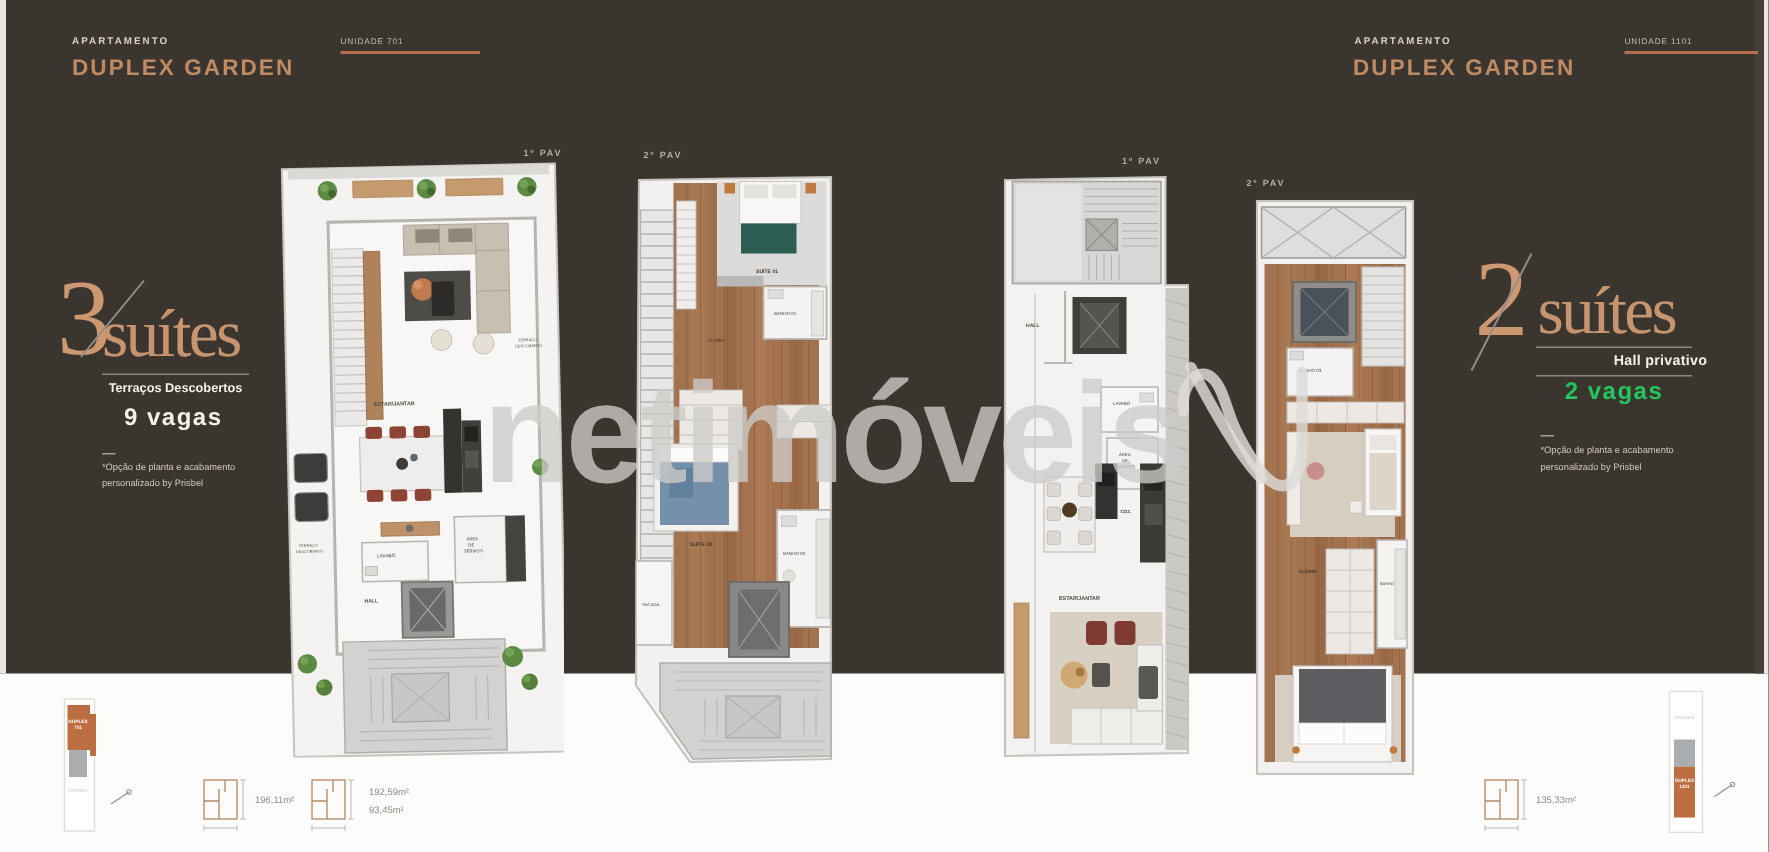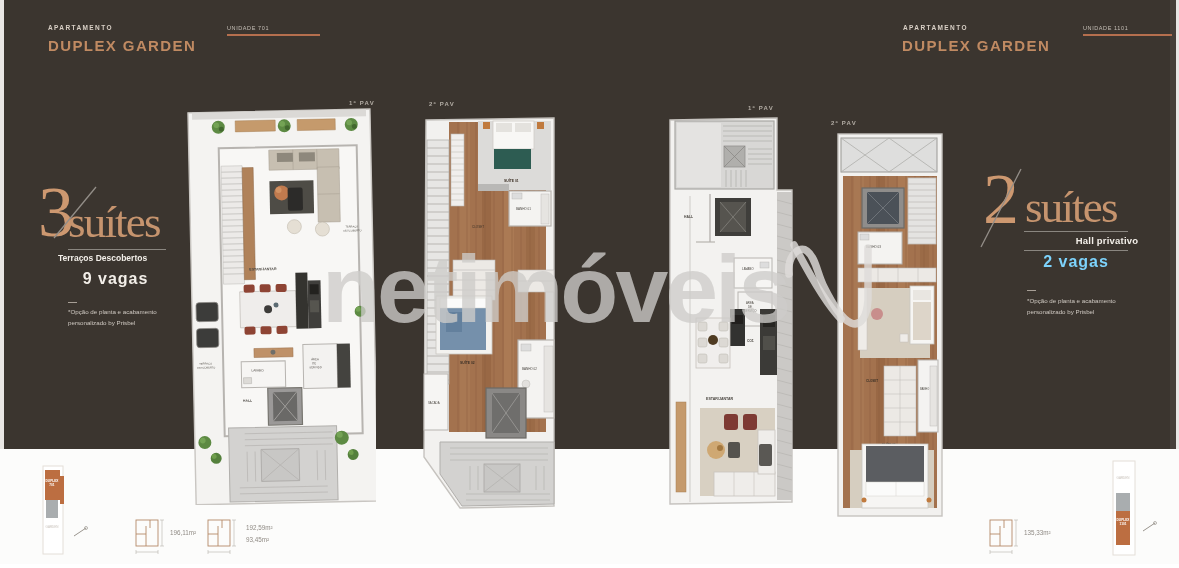--- a/index.html
+++ b/index.html
@@ -37,21 +37,21 @@
   <div class="abs" style="left:38px;top:176px;font-family:'Liberation Serif',serif;font-size:72px;line-height:72px;color:#cd9870;">3</div>
 
   <svg class="abs" style="left:0;top:0;" width="200" height="300" viewBox="0 0 200 300">
       <line x1="54" y1="238" x2="96" y2="187" stroke="#938e88" stroke-width="1.3"></line>
     </svg>
 
   <div class="abs" style="left:68px;top:200px;font-family:'Liberation Serif',serif;font-size:45px;line-height:45px;letter-spacing:-1.8px;color:#c6946e;">suítes</div>
 
   <div class="abs" style="left:68px;top:249px;width:98px;height:1px;background:#8a8680;"></div>
 
-  <div class="abs" style="left:58px;top:253px;width:118px;font-size:8.5px;font-weight:bold;letter-spacing:0px;color:#f3efe9;white-space:nowrap;">Terraços Descobertos</div>
+  <div class="abs" style="left:58px;top:253px;width:118px;text-align:center;font-size:8.5px;font-weight:bold;letter-spacing:0px;color:#f3efe9;white-space:nowrap;">Terraços Descobertos</div>
 
   <div class="abs" style="left:58px;top:270px;width:115px;text-align:center;font-size:16px;font-weight:bold;letter-spacing:1px;color:#f3efe9;">9 vagas</div>
 
   <div class="abs" style="left:68px;top:302px;width:9px;height:1px;background:#a79f96;"></div>
 
   <div class="abs" style="left:68px;top:307px;font-size:6.2px;line-height:10.8px;color:#cfc9c2;">*Opção de planta e acabamento<br>personalizado by Prisbel</div>
 
   <div class="abs" style="left:983px;top:163px;font-family:'Liberation Serif',serif;font-size:72px;line-height:72px;color:#cd9870;">2</div>
 
   <svg class="abs" style="left:950px;top:120px;" width="120" height="180" viewBox="0 0 120 180">
@@ -59,21 +59,21 @@
     </svg>
 
   <div class="abs" style="left:1025px;top:185px;font-family:'Liberation Serif',serif;font-size:45px;line-height:45px;letter-spacing:-1.8px;color:#c6946e;">suítes</div>
 
   <div class="abs" style="left:1024px;top:231px;width:104px;height:1px;background:#8a8680;"></div>
 
   <div class="abs" style="left:1055px;top:235px;width:104px;text-align:center;font-size:9.5px;font-weight:bold;letter-spacing:0.2px;color:#f3efe9;">Hall privativo</div>
 
   <div class="abs" style="left:1024px;top:250px;width:104px;height:1px;background:#8a8680;"></div>
 
-  <div class="abs" style="left:1024px;top:253px;width:104px;text-align:center;font-size:16px;font-weight:bold;letter-spacing:1px;color:#7dd3fc;">2 vagas</div>
+  <div class="abs" style="left:1024px;top:253px;width:104px;text-align:center;font-size:16px;font-weight:bold;letter-spacing:1px;color:#22c55e;">2 vagas</div>
 
   <div class="abs" style="left:1027px;top:290px;width:9px;height:1px;background:#a79f96;"></div>
 
   <div class="abs" style="left:1027px;top:296px;font-size:6.2px;line-height:10.8px;color:#cfc9c2;">*Opção de planta e acabamento<br>personalizado by Prisbel</div>
 
   <div class="abs" style="left:349px;top:100px;font-size:6px;font-weight:bold;letter-spacing:1.2px;color:#b3ada5;">1º PAV</div>
 
   <div class="abs" style="left:429px;top:101px;font-size:6px;font-weight:bold;letter-spacing:1.2px;color:#b3ada5;">2º PAV</div>
 
   <div class="abs" style="left:748px;top:105px;font-size:6px;font-weight:bold;letter-spacing:1.2px;color:#b3ada5;">1º PAV</div>

